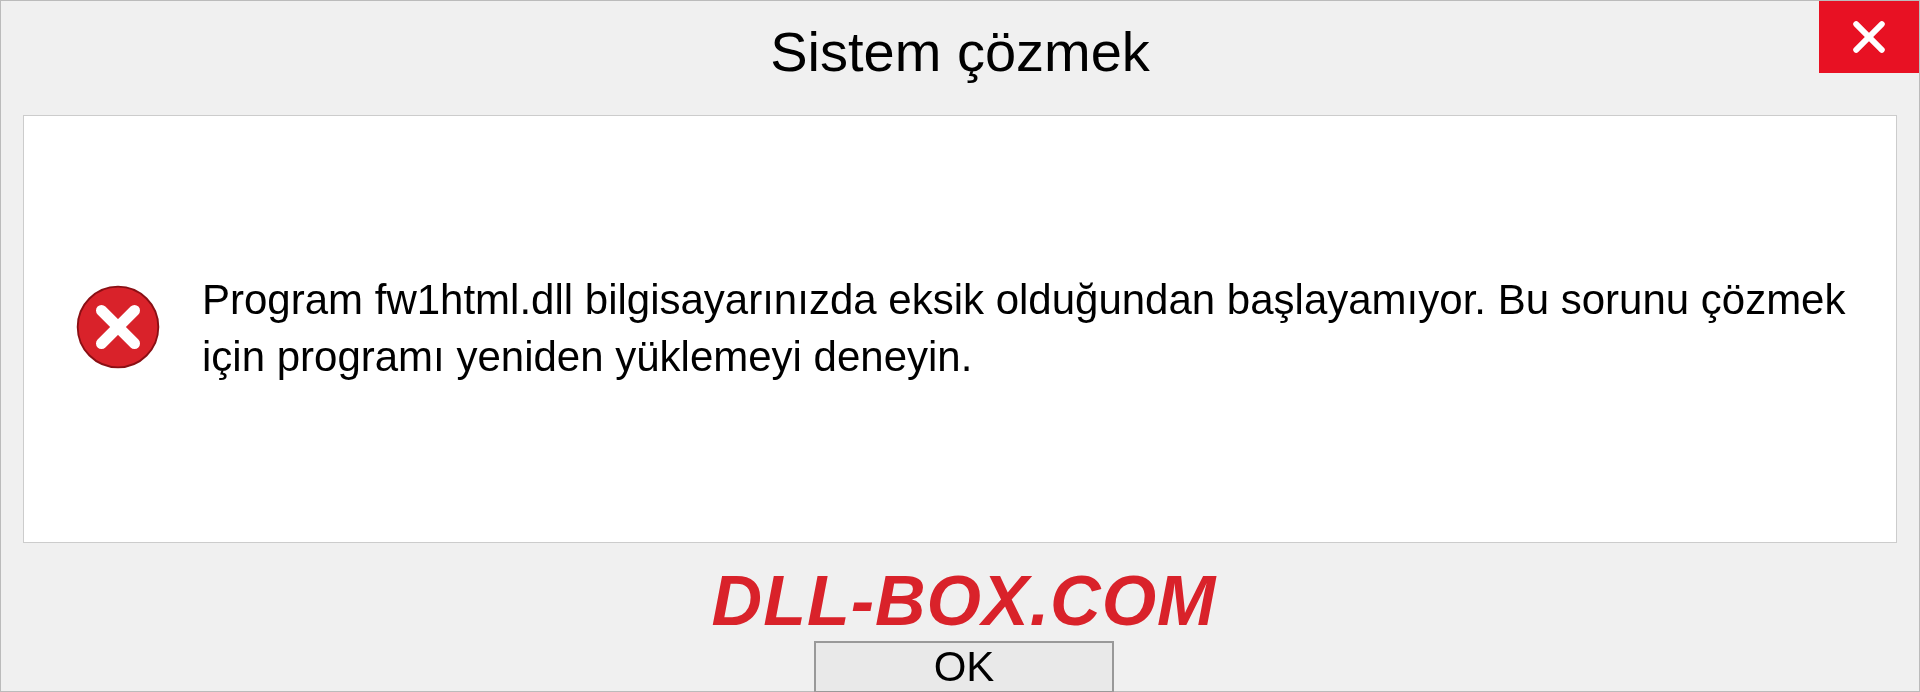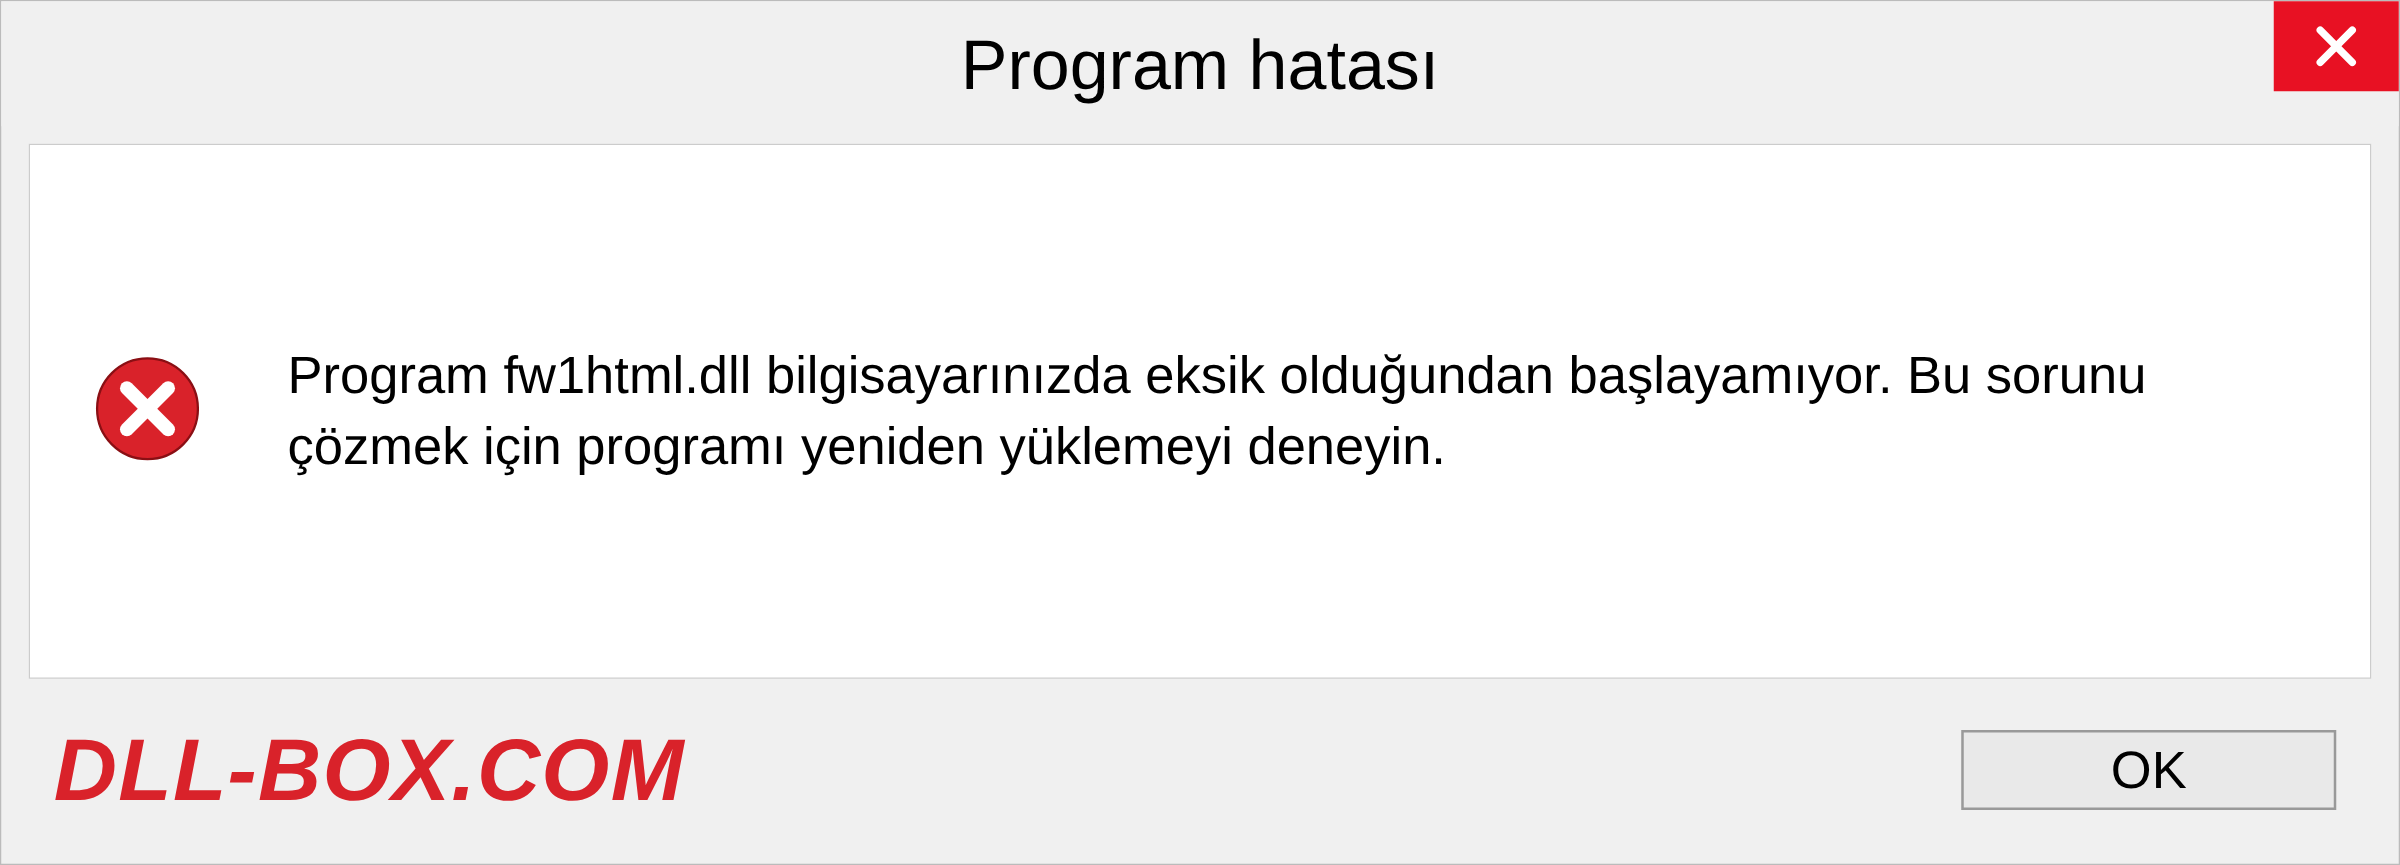--- a/index.html
+++ b/index.html
@@ -52,42 +52,42 @@
       height: 44px;
     }
     .content-area {
       margin: 14px 22px 18px 22px;
       flex: 1;
       background: #fff;
       border: 1px solid #ccc;
       display: flex;
       align-items: center;
       padding: 60px 50px;
-      gap: 28px;
     }
     .error-icon-wrap {
       flex-shrink: 0;
       margin-right: 40px;
     }
     .error-icon {
       width: 88px;
       height: 88px;
     }
     .message-text {
       font-size: 42px;
       line-height: 1.35;
       color: #000;
       font-weight: 400;
     }
     .footer {
       height: 130px;
       display: flex;
       align-items: center;
       justify-content: space-between;
-      padding: 0 50px 20px 42px;
+      padding: 0 50px 20px 58px;
+      flex-direction: column;
     }
     .watermark {
       font-size: 70px;
       font-weight: 800;
       color: #d9222a;
       font-style: italic;
       letter-spacing: 1px;
       font-family: Arial, sans-serif;
     }
     .ok-button {
@@ -102,21 +102,21 @@
       justify-content: center;
       cursor: pointer;
     }
   </style>
 </head>
 <body>
 
 <div class="dialog">
 
   <div class="titlebar">
-    <div class="title-text">Program hatası</div>
+    <div class="title-text">Sistem çözmek</div>
     <div class="close-btn">
       <svg viewBox="0 0 24 24">
         <line x1="5" y1="5" x2="19" y2="19" stroke="#fff" stroke-width="3.2" stroke-linecap="round"></line>
         <line x1="19" y1="5" x2="5" y2="19" stroke="#fff" stroke-width="3.2" stroke-linecap="round"></line>
       </svg>
     </div>
   </div>
 
   <div class="content-area">
     <div class="error-icon-wrap">

